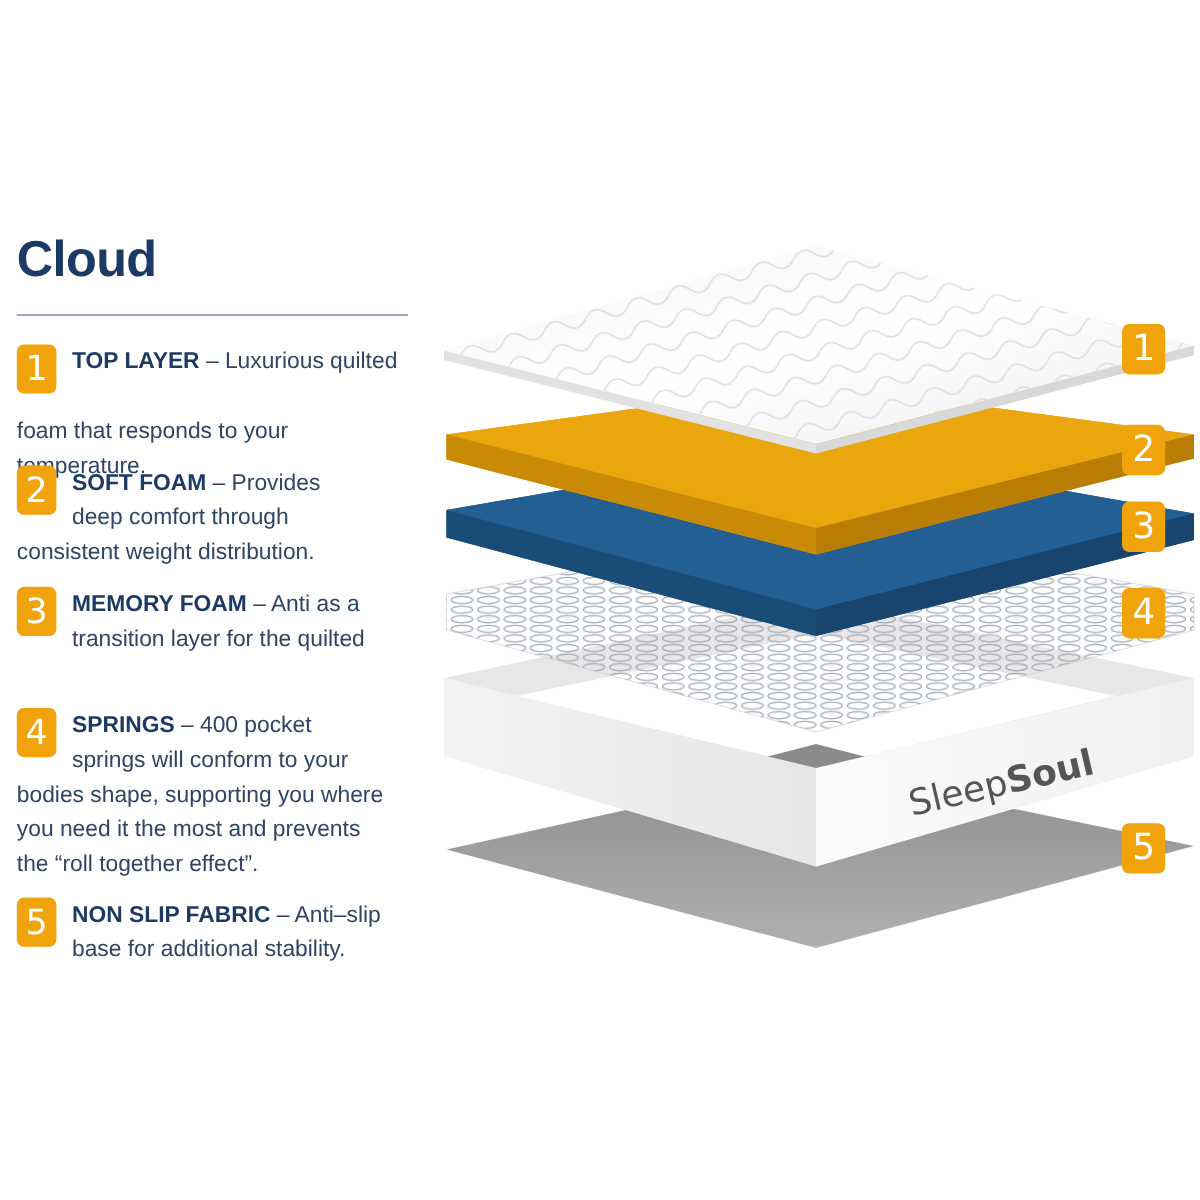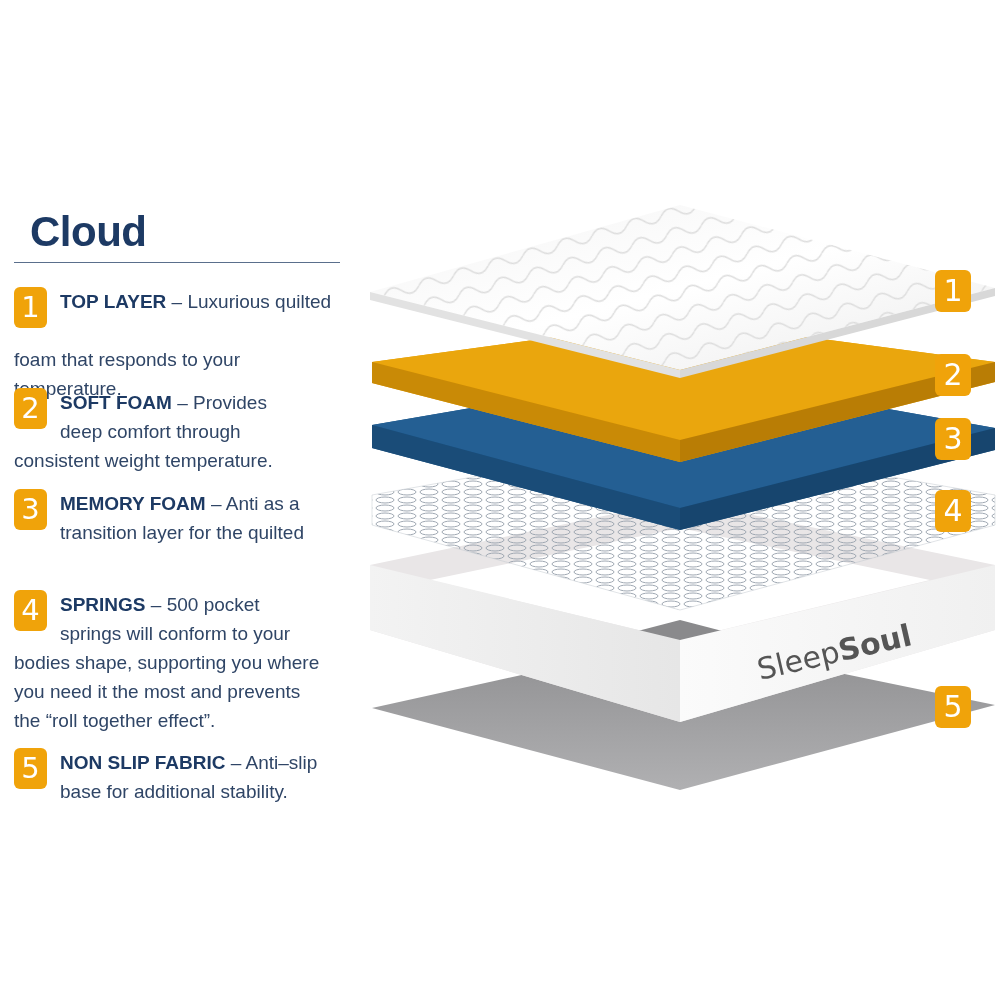--- a/index.html
+++ b/index.html
@@ -1,19 +1,19 @@
 <!DOCTYPE html>
 <html><head>
 <meta charset="utf-8">
 <style>
   html, body { margin:0; padding:0; background:#ffffff; }
   body { width:1000px; height:1000px; position:relative; overflow:hidden;
          font-family:"Liberation Sans", "DejaVu Sans", sans-serif; }
   .title { position:absolute; left:14px; top:190px; font-size:42px; font-weight:bold;
-           color:#1d3a64; letter-spacing:-0.5px; margin:16px; line-height:52px; }
+           color:#1d3a64; letter-spacing:-0.5px; margin:0; line-height:52px; }
   .divider { position:absolute; left:14px; top:262px; width:326px; height:1px; background:#5a6f8c; }
   .item { position:absolute; left:14px; width:330px; }
   .badge { position:absolute; left:0; top:0; width:33px; height:41px; background:#f0a30a;
            border-radius:6px; color:#ffffff; font-size:29px; line-height:41px; text-align:center;
            font-family:"DejaVu Sans", sans-serif; }
   .item-text { font-size:19px; line-height:29px; color:#2f4566; margin:0; }
   .item-text .indent { display:inline-block; width:46px; }
   .item-text b { color:#1d3a64; font-weight:bold; }
   .rbadge { position:absolute; width:36px; height:42px; background:#f0a30a; border-radius:6px;
             color:#fff; font-size:30px; line-height:42px; text-align:center;
@@ -32,36 +32,36 @@
     <span class="indent"></span><br>
     <span>foam that responds to your temperature.</span>
   </p>
 </div>
 
 <div class="item" style="top:388px;">
   <div class="badge">2</div>
   <p class="item-text">
     <span class="indent"></span><b>SOFT FOAM</b><span> – </span><span>Provides</span><br>
     <span class="indent"></span><span>deep comfort through</span><br>
-    <span>consistent weight temperature.</span>
+    <span>consistent weight distribution.</span>
   </p>
 </div>
 
 <div class="item" style="top:489px;">
   <div class="badge">3</div>
   <p class="item-text">
     <span class="indent"></span><b>MEMORY FOAM</b><span> – </span><span>Anti as a</span><br>
     <span class="indent"></span><span>transition layer for the quilted</span><br>
   </p>
 </div>
 
 <div class="item" style="top:590px;">
   <div class="badge">4</div>
   <p class="item-text">
-    <span class="indent"></span><b>SPRINGS</b><span> – </span><span>500 pocket</span><br>
+    <span class="indent"></span><b>SPRINGS</b><span> – </span><span>400 pocket</span><br>
     <span class="indent"></span><span>springs will conform to your</span><br>
     <span>bodies shape, supporting you where</span><br>
     <span>you need it the most and prevents</span><br>
     <span>the “roll together effect”.</span>
   </p>
 </div>
 
 <div class="item" style="top:748px;">
   <div class="badge">5</div>
   <p class="item-text">

